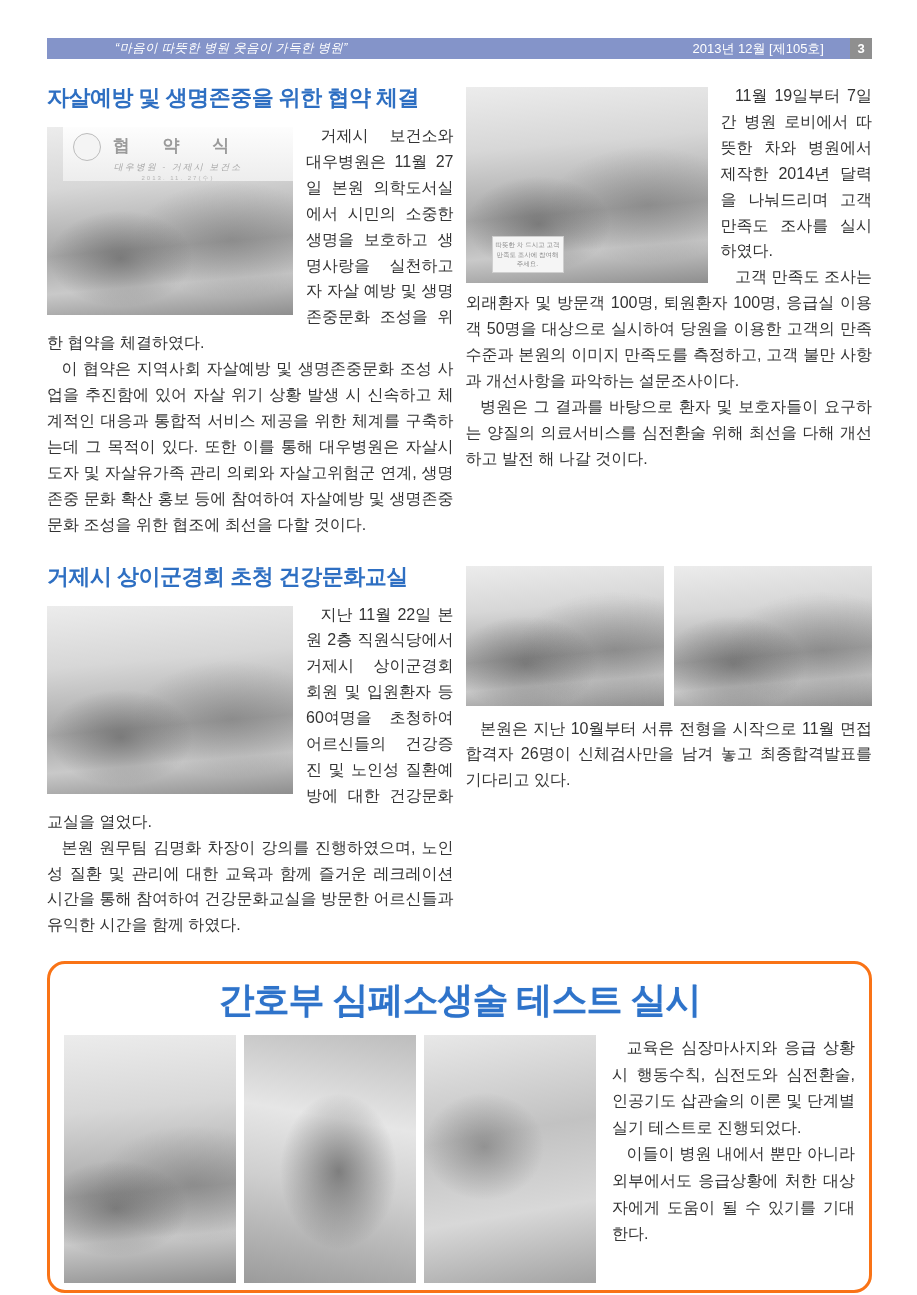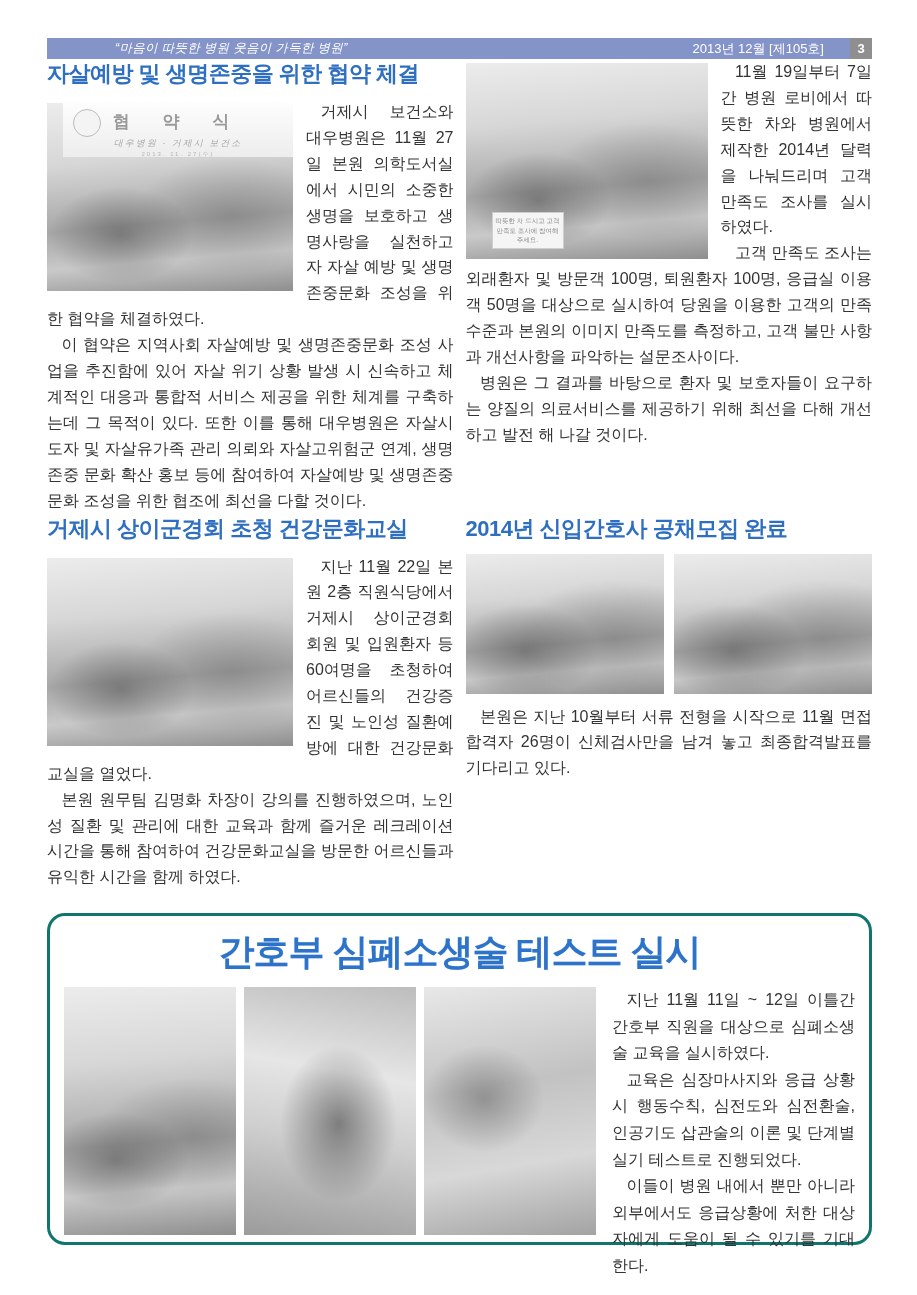--- a/index.html
+++ b/index.html
@@ -21,21 +21,21 @@
     background:#8494c9;color:#ffffff;
     padding:0 14px 0 68px;
   }
   .header-slogan{font-style:italic;font-size:12.5px;letter-spacing:.3px;}
   .header-issue{margin-left:auto;font-size:13px;padding-right:12px;text-align:center;}
   .page-badge{
     width:22px;display:flex;align-items:center;justify-content:center;
     background:#8f8f8f;color:#ffffff;font-size:13px;font-weight:bold;
   }
   
-  .row{display:grid;grid-template-columns:1fr 1fr;column-gap:12px;}
+  .row{display:grid;grid-template-columns:1fr 1fr;column-gap:12px;margin-top:24px;}
   .article{min-width:0;}
   .article-title{
     margin:0 0 10px 0;
     font-size:22px;font-weight:bold;color:#2e6fc2;
     letter-spacing:-0.5px;white-space:nowrap;
   }
   .article-body{
     font-size:16px;line-height:1.62;text-align:justify;word-break:break-all;
   }
   .article-body p{margin:0;text-indent:0.9em;}
@@ -66,21 +66,21 @@
     border:1px solid #bcbcbc;background:#f4f4f4;
   }
   .sign{
     position:absolute;left:26px;bottom:10px;width:66px;
     background:#f5f5f5;border:1px solid #cfcfcf;
     font-size:6.5px;line-height:1.5;text-align:center;color:#888;padding:3px 2px;
   }
   
   .feature-box{
     margin-top:23px;height:332px;box-sizing:border-box;
-    border:3px solid #0f766e;border-radius:18px;
+    border:3px solid #f97316;border-radius:18px;
     padding:8px 14px 14px 14px;background:#ffffff;
   }
   .feature-title{
     margin:4px 0 10px 0;text-align:center;
     font-size:36px;font-weight:bold;color:#2e73ca;letter-spacing:-1px;
     text-shadow:0 0 1px #bcd4f0;
   }
   .feature-content{display:flex;gap:16px;}
   .feature-photos{display:flex;gap:8px;}
   .feature-photo{width:172px;height:248px;}
@@ -130,57 +130,55 @@
       </div>
     </div>
 
     <div class="article">
       <div class="article-body">
         <div class="photo float photo-survey">
           <div class="sign">따뜻한 차 드시고 고객만족도 조사에 참여해 주세요.</div>
         </div>
         <p>11월 19일부터 7일간 병원 로비에서 따뜻한 차와 병원에서 제작한 2014년 달력을 나눠드리며 고객 만족도 조사를 실시하였다.</p>
         <p>고객 만족도 조사는 외래환자 및 방문객 100명, 퇴원환자 100명, 응급실 이용객 50명을 대상으로 실시하여 당원을 이용한 고객의 만족수준과 본원의 이미지 만족도를 측정하고, 고객 불만 사항과 개선사항을 파악하는 설문조사이다.</p>
-        <p>병원은 그 결과를 바탕으로 환자 및 보호자들이 요구하는 양질의 의료서비스를 제공하기 위해 최선을 다해 개선하고 발전 해 나갈 것이다.</p>
+        <p>병원은 그 결과를 바탕으로 환자 및 보호자들이 요구하는 양질의 의료서비스를 심전환술 위해 최선을 다해 개선하고 발전 해 나갈 것이다.</p>
       </div>
     </div>
   </div>
 
   <div class="row">
 
     <div class="article">
       <h2 class="article-title">거제시 상이군경회 초청 건강문화교실</h2>
       <div class="article-body">
         <div class="photo float photo-class"></div>
         <p>지난 11월 22일 본원 2층 직원식당에서 거제시 상이군경회 회원 및 입원환자 등 60여명을 초청하여 어르신들의 건강증진 및 노인성 질환예방에 대한 건강문화교실을 열었다.</p>
         <p>본원 원무팀 김명화 차장이 강의를 진행하였으며, 노인성 질환 및 관리에 대한 교육과 함께 즐거운 레크레이션 시간을 통해 참여하여 건강문화교실을 방문한 어르신들과 유익한 시간을 함께 하였다.</p>
       </div>
     </div>
 
     <div class="article">
-      <h2 class="article-title">2014년 신입간호사 공채모집 완료</h2>
       <div class="article-body">
         <div class="photo-pair">
           <div class="photo photo-interview"></div>
           <div class="photo photo-interview"></div>
         </div>
         <p>본원은 지난 10월부터 서류 전형을 시작으로 11월 면접합격자 26명이 신체검사만을 남겨 놓고 최종합격발표를 기다리고 있다.</p>
       </div>
     </div>
   </div>
 
   <div class="feature-box">
     <h1 class="feature-title">간호부 심폐소생술 테스트 실시</h1>
     <div class="feature-content">
       <div class="feature-photos">
         <div class="photo feature-photo"></div>
         <div class="photo feature-photo v2"></div>
         <div class="photo feature-photo v3"></div>
       </div>
       <div class="feature-text">
-        <p>지난 11월 11일 ~ 12일 이틀간 간호부 직원을 대상으로 심폐소생술 교육을 실시하였다.</p>
         <p>교육은 심장마사지와 응급 상황 시 행동수칙, 심전도와 심전환술, 인공기도 삽관술의 이론 및 단계별 실기 테스트로 진행되었다.</p>
         <p>이들이 병원 내에서 뿐만 아니라 외부에서도 응급상황에 처한 대상자에게 도움이 될 수 있기를 기대한다.</p>
       </div>
     </div>
   </div>
 
 </div>
 
 </body></html>

